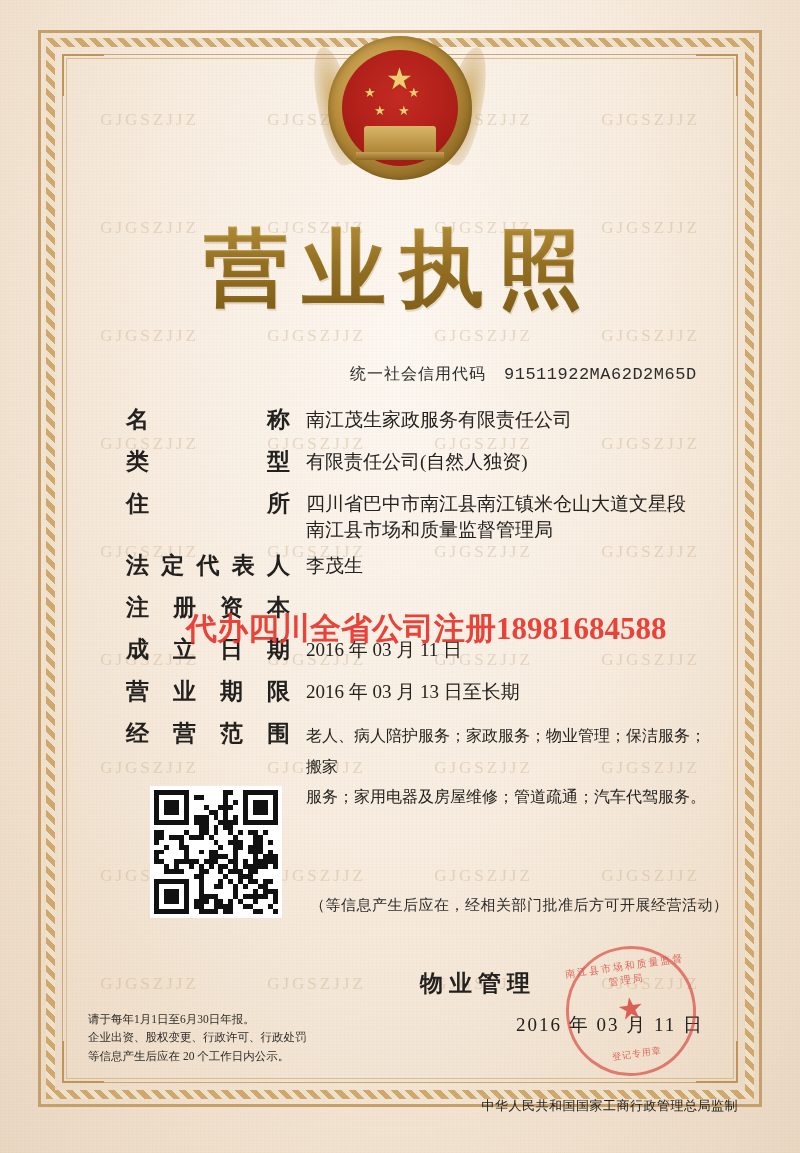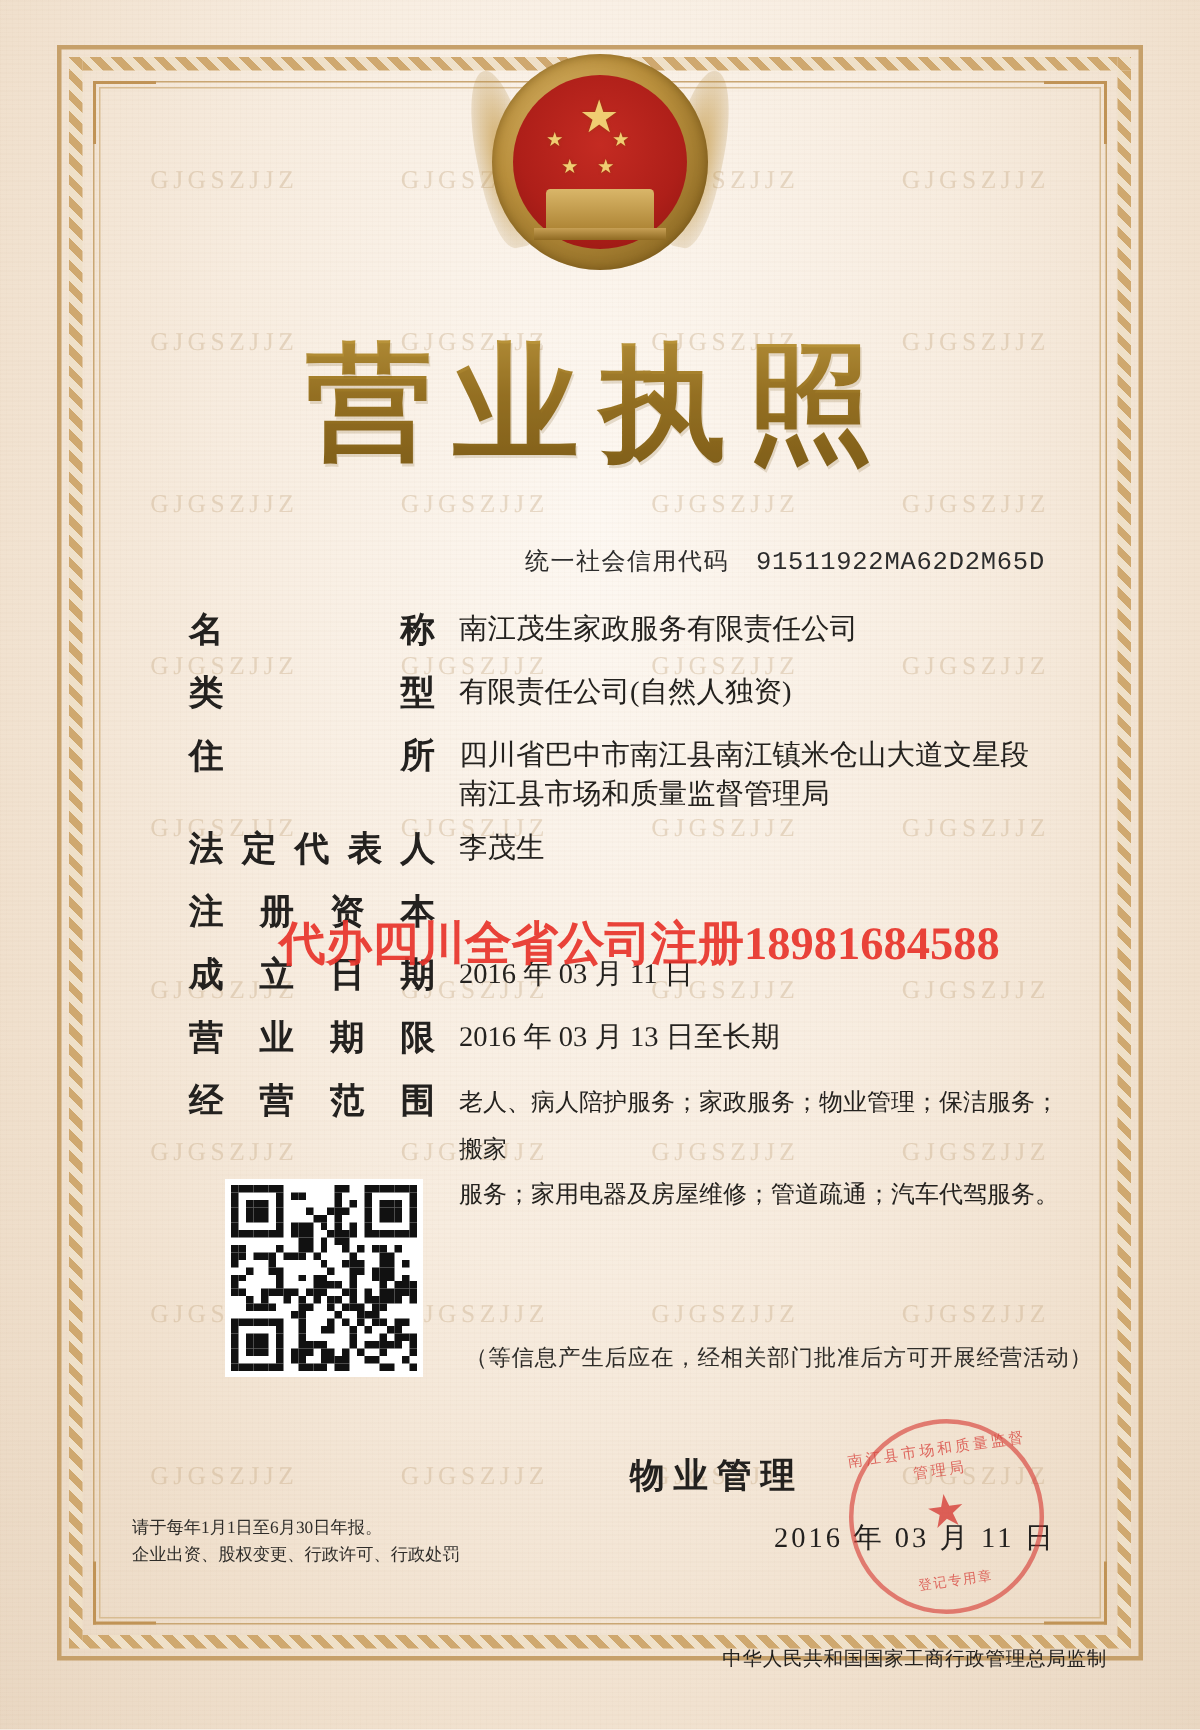--- a/index.html
+++ b/index.html
@@ -1155,17 +1155,18 @@
 
   <div class="seal">
     <div class="seal-top">南江县市场和质量监督管理局</div>
     <div class="seal-star">★</div>
     <div class="seal-bottom">登记专用章</div>
   </div>
 
   <div class="bottom-left-note">
     <div>请于每年1月1日至6月30日年报。</div>
     <div>企业出资、股权变更、行政许可、行政处罚</div>
+    <div>等信息产生后应在 20 个工作日内公示。</div>
   </div>
 
   <div class="footer-right">中华人民共和国国家工商行政管理总局监制</div>
 
 </div>
 
 </body></html>

